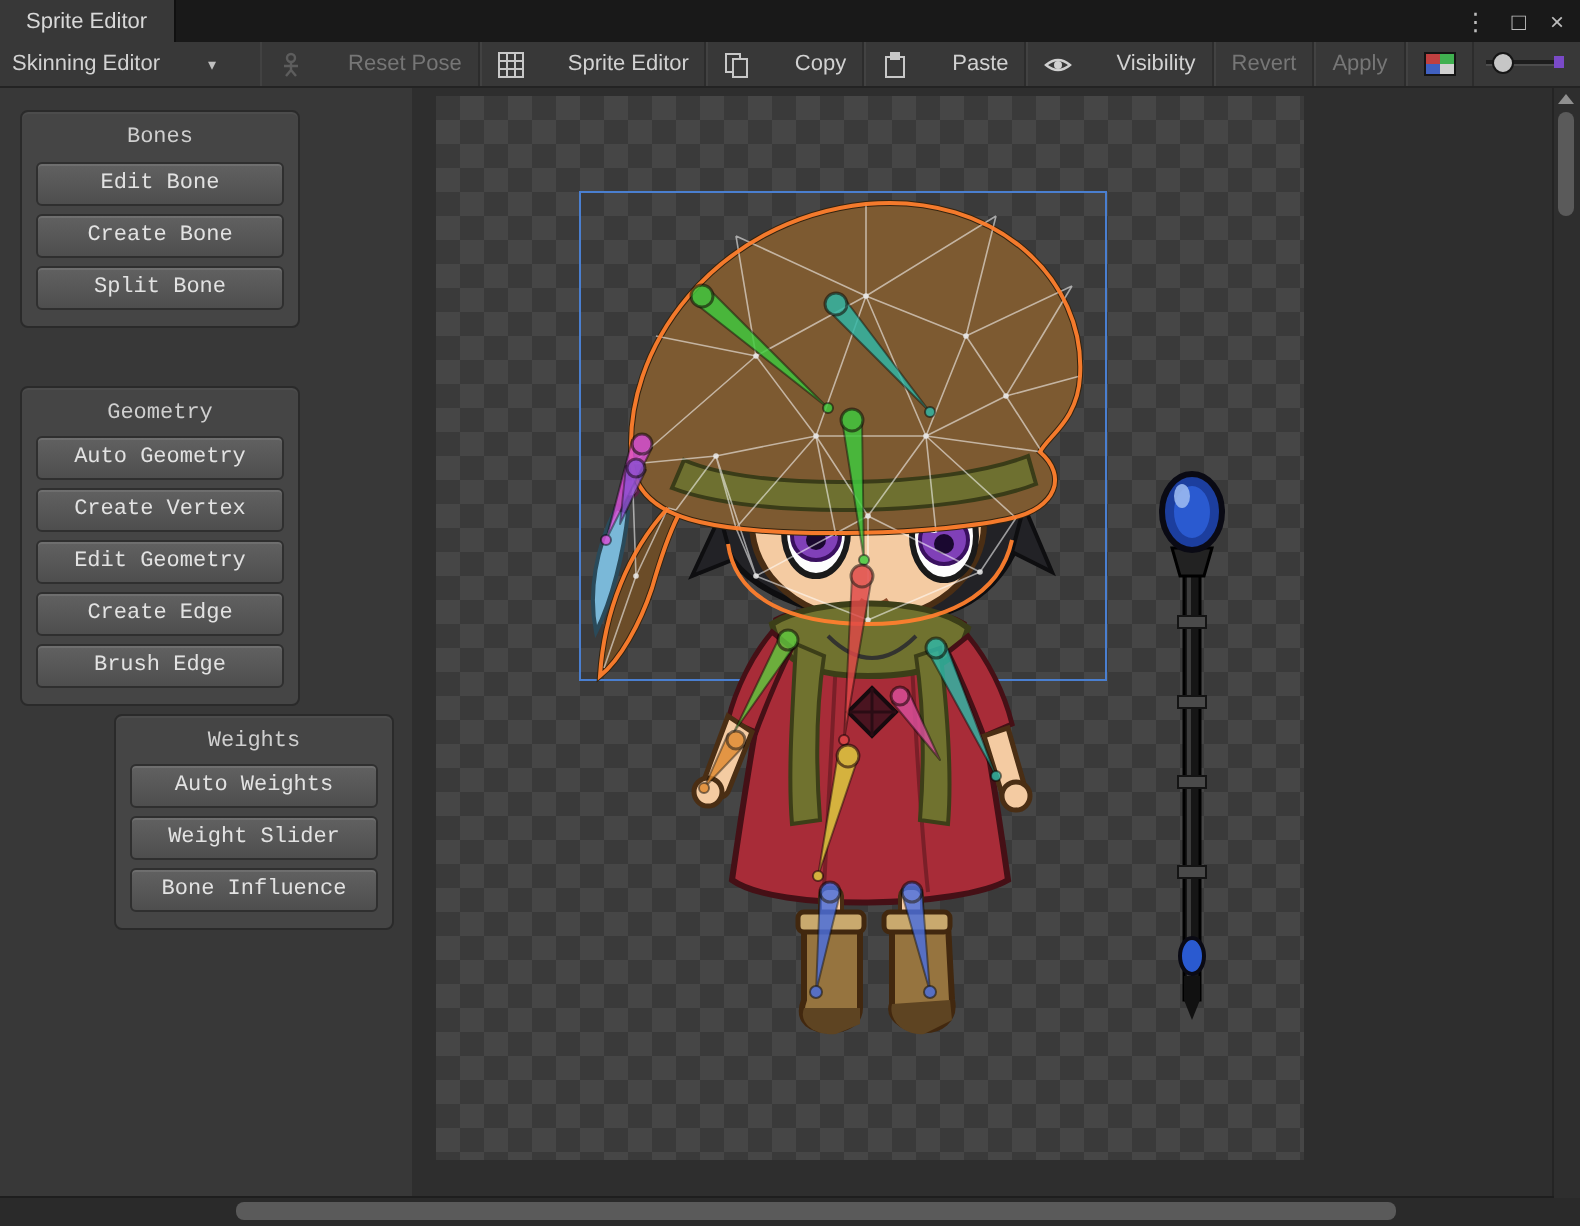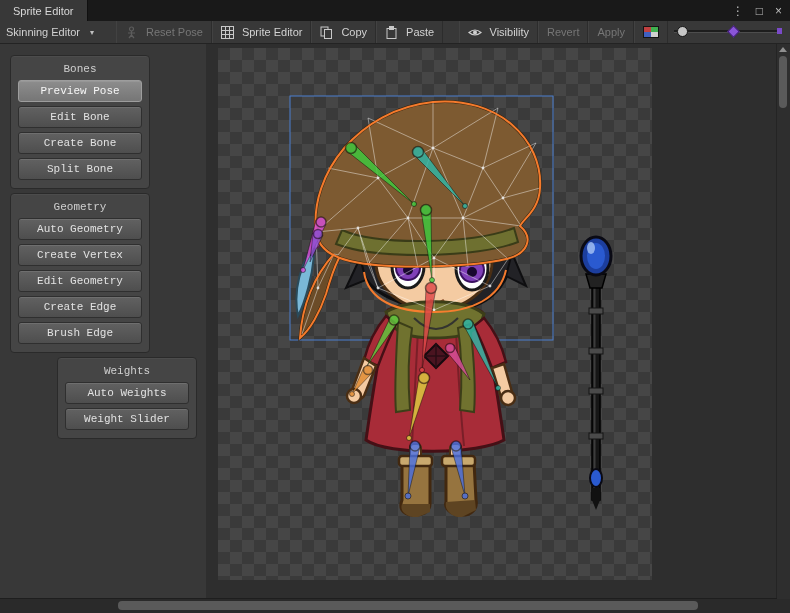--- a/index.html
+++ b/index.html
@@ -8,21 +8,21 @@
   .window{position:absolute;inset:0;}
 
   
   .tabbar{position:absolute;left:0;top:0;right:0;height:21px;background:#191919;display:flex;align-items:flex-start;}
   .tab{height:21px;padding:0 13px;background:#383838;color:#d8d8d8;font-size:11px;display:flex;align-items:center;border-right:1px solid #101010;}
   .win-icons{position:absolute;right:8px;top:0;height:21px;display:flex;gap:12px;align-items:center;color:#bdbdbd;font-size:12px;}
   .win-icons span{cursor:default;line-height:1;}
 
   
   .toolbar{position:absolute;left:0;top:21px;right:0;height:22px;background:#383838;border-bottom:1px solid #232323;display:flex;align-items:stretch;font-size:11px;color:#d2d2d2;}
-  .tb-item{display:flex;align-items:center;gap:8px;padding:0 8px;border-right:1px solid #2c2c2c;border-left:1px solid #424242;white-space:nowrap;}
+  .tb-item{display:flex;align-items:center;gap:22px;padding:0 8px;border-right:1px solid #2c2c2c;border-left:1px solid #424242;white-space:nowrap;}
   .tb-item:first-child{border-left:none;}
   .tb-item.plain{border:none;}
   .dropdown{padding:0 8px 0 6px;margin-right:14px;}
   .caret{font-size:8px;color:#c0c0c0;margin-left:2px;}
   .disabled{color:#767676;}
   .disabled .ticon{opacity:.45;}
   .tb-spacer{flex:1;border:none;}
   .ticon svg{display:block;}
   .swatch{display:grid;grid-template-columns:7px 7px;grid-template-rows:5px 5px;border:1px solid #141414;}
   .swatch i{display:block;}
@@ -141,39 +141,39 @@
       <div class="slider-thumb"></div>
       <div class="slider-marker"></div>
       <div class="slider-end"></div>
     </div>
   </div>
 
   <div class="sidebar-bg"></div>
 
   <div class="group" id="group-bones">
     <div class="group-title">Bones</div>
-    <div class="group-btn active" style="margin-top:0">Preview Pose</div>
     <div class="group-btn">Edit Bone</div>
     <div class="group-btn">Create Bone</div>
     <div class="group-btn">Split Bone</div>
   </div>
 
   <div class="group" id="group-geometry">
     <div class="group-title">Geometry</div>
     <div class="group-btn" style="margin-top:0">Auto Geometry</div>
     <div class="group-btn">Create Vertex</div>
     <div class="group-btn">Edit Geometry</div>
     <div class="group-btn">Create Edge</div>
     <div class="group-btn">Brush Edge</div>
   </div>
 
   <div class="group" id="group-weights">
     <div class="group-title">Weights</div>
     <div class="group-btn" style="margin-top:0">Auto Weights</div>
     <div class="group-btn">Weight Slider</div>
+    <div class="group-btn">Bone Influence</div>
   </div>
 
   <div class="canvas">
     <div class="checker"></div>
 
     <svg class="sprite-svg" width="434" height="532" viewBox="0 0 434 532">
 
       <rect x="72" y="48" width="263" height="244" fill="none" stroke="#4a7fd0" stroke-width="1"></rect>
 
       <g>

